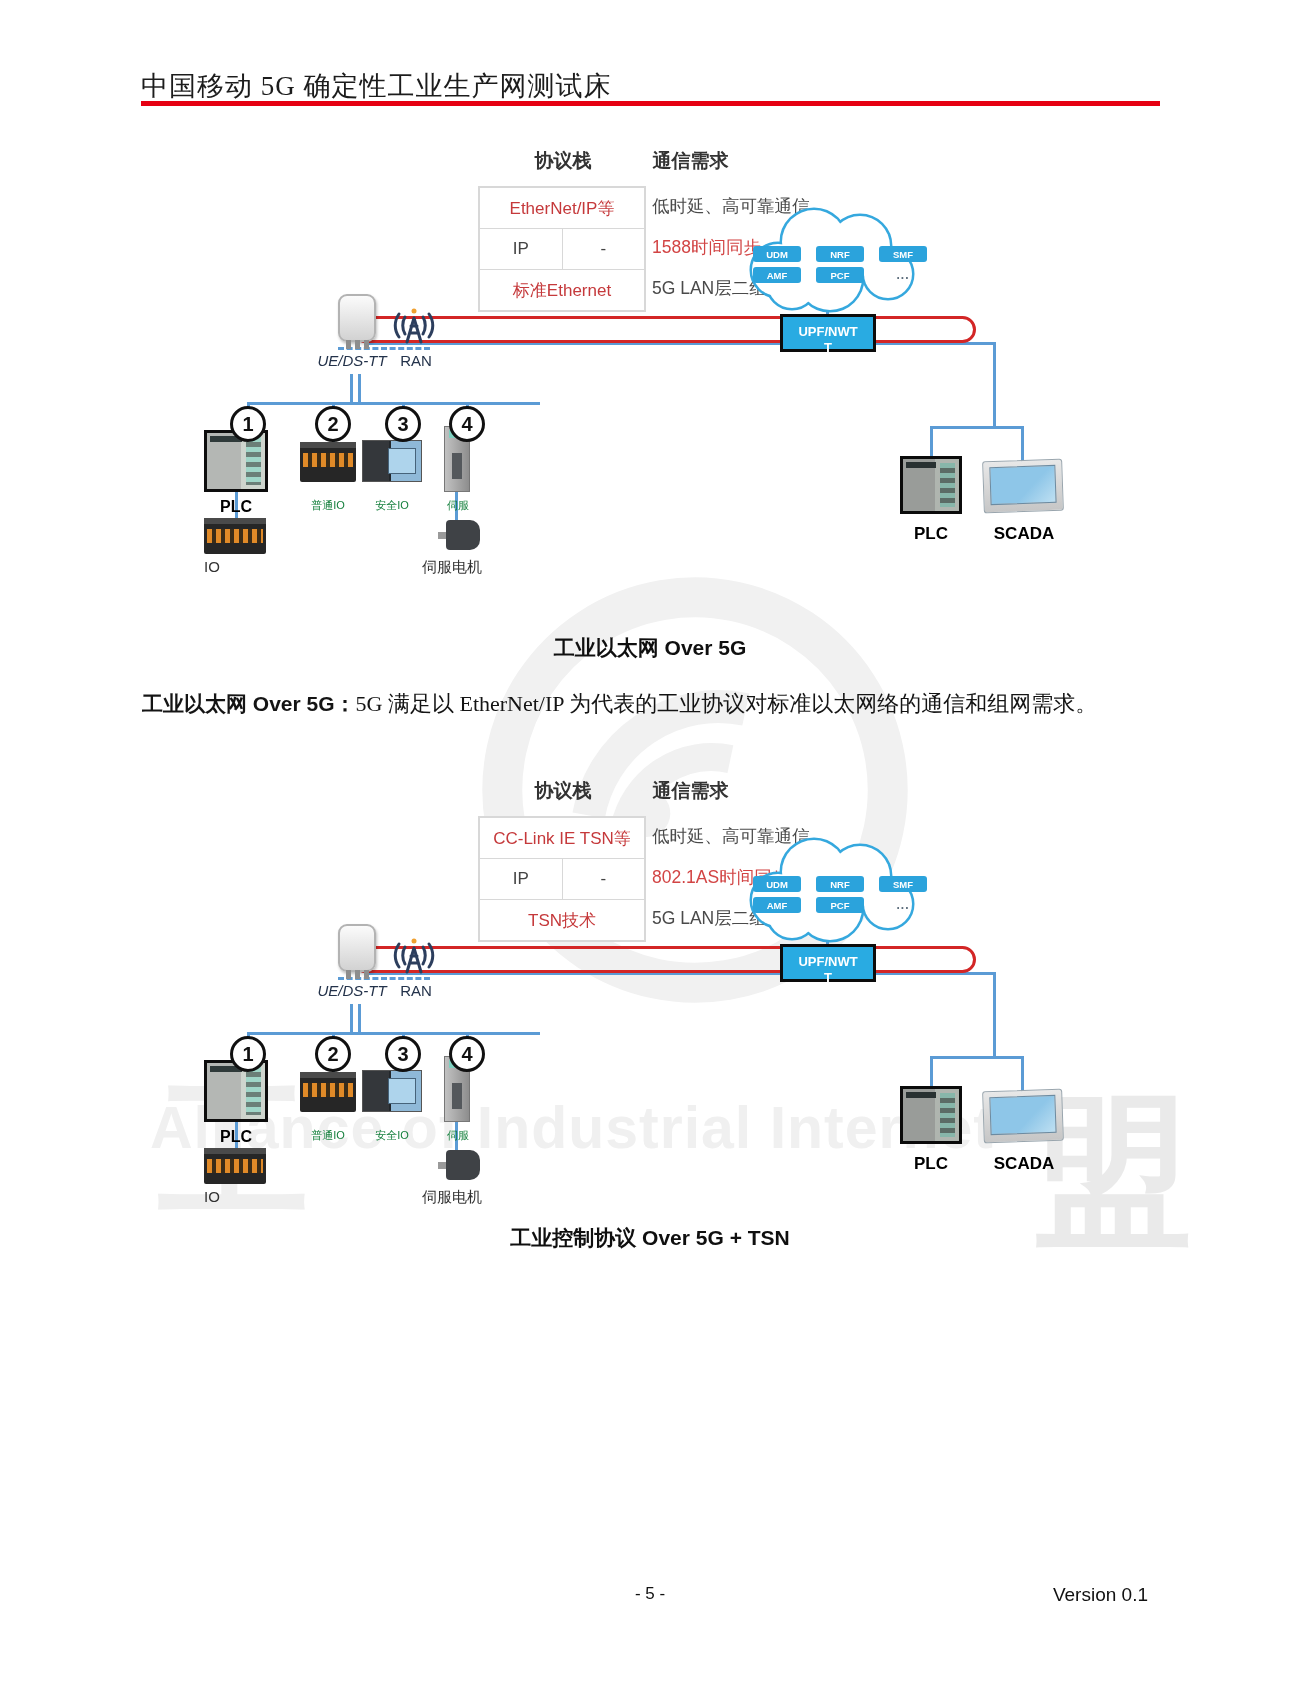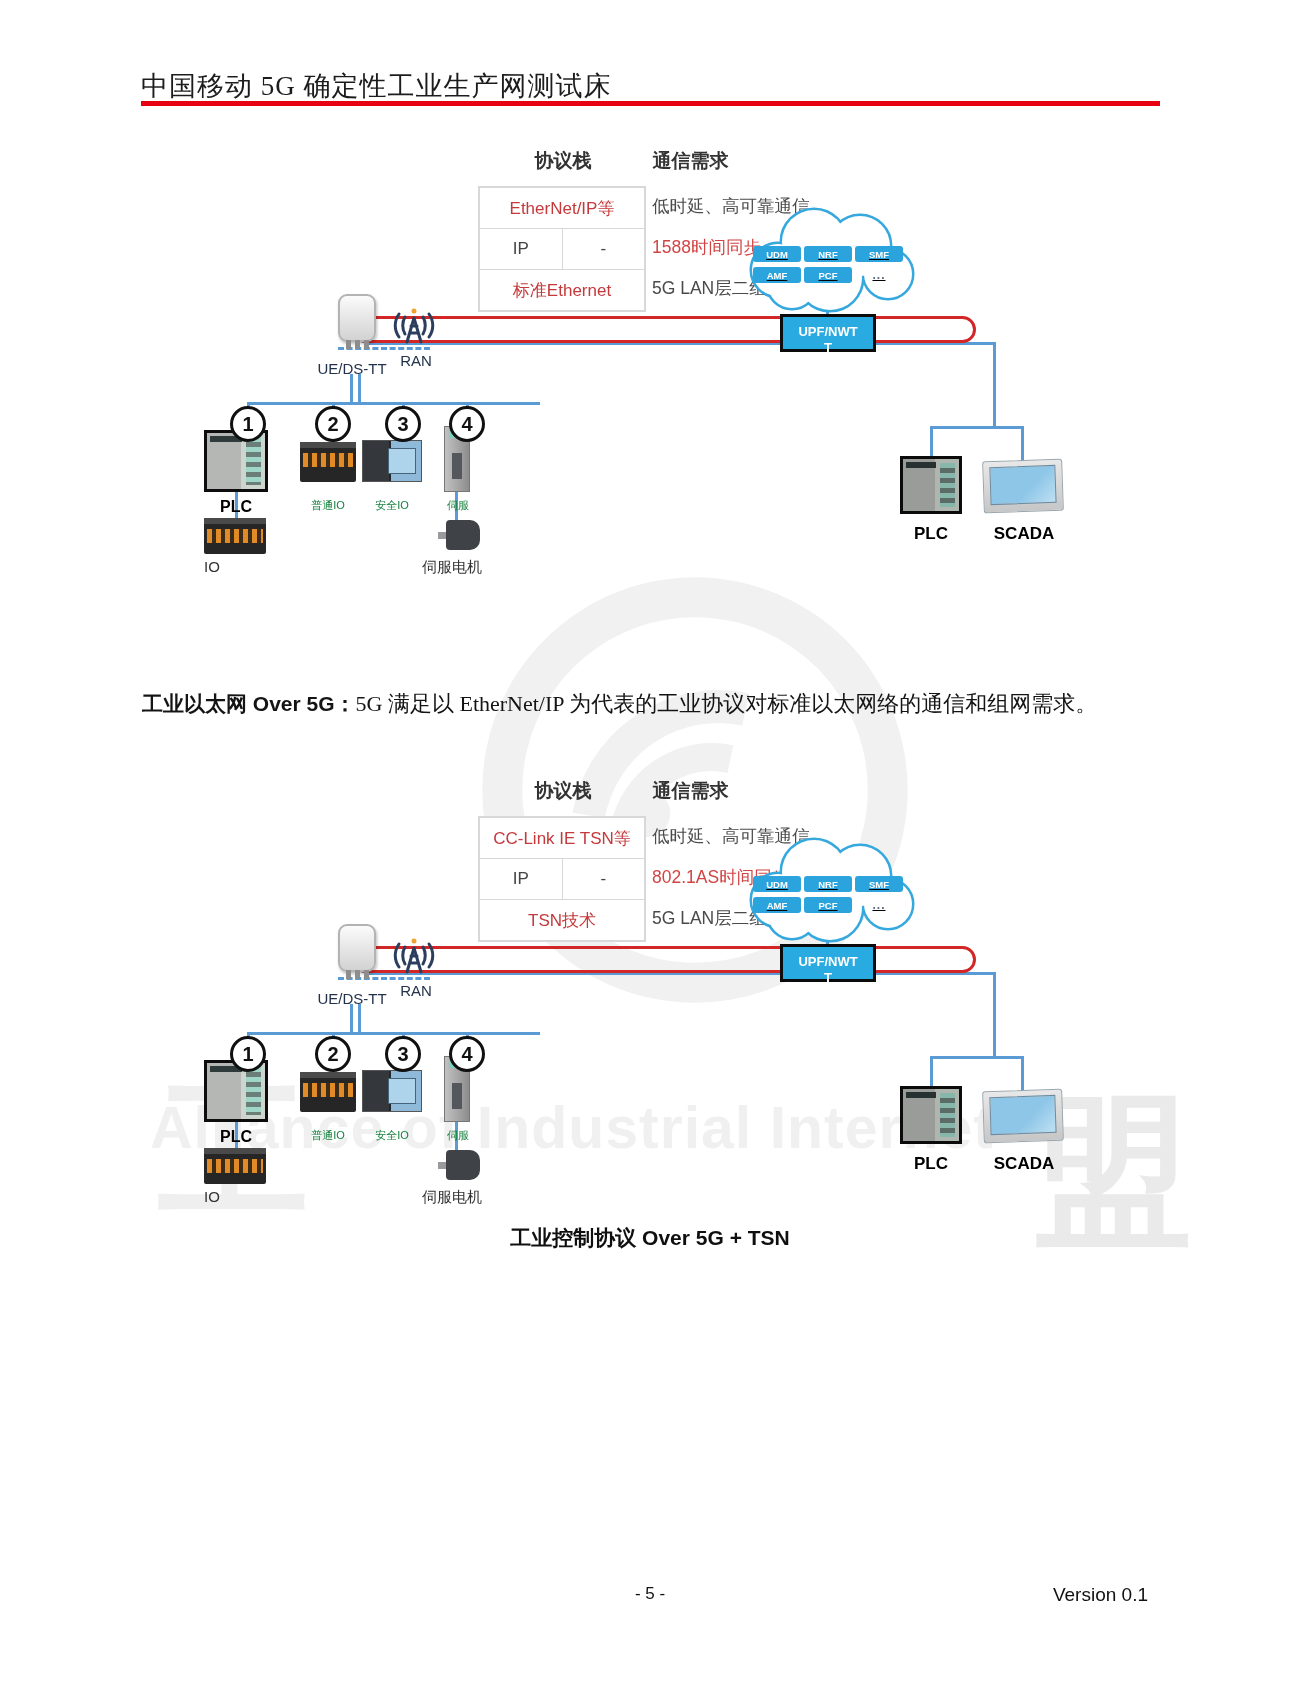--- a/index.html
+++ b/index.html
@@ -39,21 +39,21 @@
   .pt-cell:first-child{border-right:1px solid #d8d8d8;}
 
   
   .req-col{position:absolute;left:512px;top:46px;z-index:2;}
   .req-row{height:41px;line-height:41px;font-size:17.5px;color:#4a4a4a;white-space:nowrap;}
   .req-red{color:#d24444;}
 
   
   .cloud{position:absolute;left:592px;top:56px;width:192px;height:120px;z-index:2;}
   .nf-grid{position:absolute;left:21px;top:50px;display:grid;
-    grid-template-columns:repeat(3,48px);gap:5px 3px;text-decoration:underline;}
+    grid-template-columns:repeat(3,48px);gap:5px 15px;}
   .nf-pill{height:16px;background:#2ba3dc;border-radius:3px;color:#fff;
     font-size:9.5px;font-weight:bold;display:flex;align-items:center;justify-content:center;}
   .nf-plain{background:none;color:#5a6b7a;font-size:12px;letter-spacing:1px;}
   .cloud-stem{position:absolute;left:686px;top:148px;width:3px;height:28px;background:#5b9bd5;z-index:1;}
 
   
   .red-tunnel{position:absolute;left:212px;top:176px;width:624px;height:27px;
     border:3px solid #d32626;border-radius:15px;z-index:3;}
   .tunnel-cap{position:absolute;left:214px;top:179px;width:16px;height:21px;
     border:3px solid #d32626;border-radius:50%;z-index:3;}
@@ -84,21 +84,21 @@
     line-height:16px;z-index:4;padding-top:7px;}
 
   
   .ue-device{position:absolute;left:198px;top:154px;width:38px;height:48px;
     background:linear-gradient(180deg,#fbfbfb,#d2d2d2);border:2px solid #b3b3b3;
     border-radius:9px;box-shadow:1px 2px 3px rgba(0,0,0,.25);z-index:4;}
   .ue-prongs{position:absolute;left:6px;bottom:-9px;width:26px;height:9px;
     background:repeating-linear-gradient(90deg,#8d8d8d 0 5px,transparent 5px 9px);}
   .ran-icon{position:absolute;left:252px;top:162px;z-index:4;}
   .lbl{position:absolute;text-align:center;color:#23324a;font-size:15px;z-index:4;white-space:nowrap;}
-  .lbl-ue{left:162px;top:220px;width:100px;}
+  .lbl-ue{left:162px;top:212px;width:100px;font-style:italic;}
   .lbl-ran{left:254px;top:212px;width:44px;}
 
   
   .num-circle{position:absolute;top:266px;width:36px;height:36px;background:#fff;
     border:3px solid #101010;border-radius:50%;display:flex;align-items:center;justify-content:center;
     font:700 20px "Liberation Sans",sans-serif;color:#111;z-index:5;}
   .nc1{left:90px;} .nc2{left:175px;} .nc3{left:245px;} .nc4{left:309px;}
 
   
   .dev{position:absolute;z-index:3;}
@@ -405,19 +405,20 @@
   <div class="dev-lbl dl-servo">伺服</div>
   <div class="dev-lbl2 dl-io">IO</div>
   <div class="dev-lbl2 dl-motor">伺服电机</div>
 
   <div class="dev dev-plc p-plcR"></div>
   <div class="dev dev-scada p-scada"></div>
   <div class="dev-lblR dl-plcR">PLC</div>
   <div class="dev-lblR dl-scada">SCADA</div>
 </div>
 
+  <div class="fig-caption cap1">工业以太网 Over 5G</div>
   <div class="fig-caption cap2">工业控制协议 Over 5G + TSN</div>
 
   <div class="para para1"><b>工业以太网 Over 5G：</b><span>5G 满足以 EtherNet/IP 为代表的工业协议对标准以太网络的通信和组网需求。</span></div>
 
   <div class="footer-page">- 5 -</div>
   <div class="footer-version">Version 0.1</div>
 </div>
 
 </body></html>

